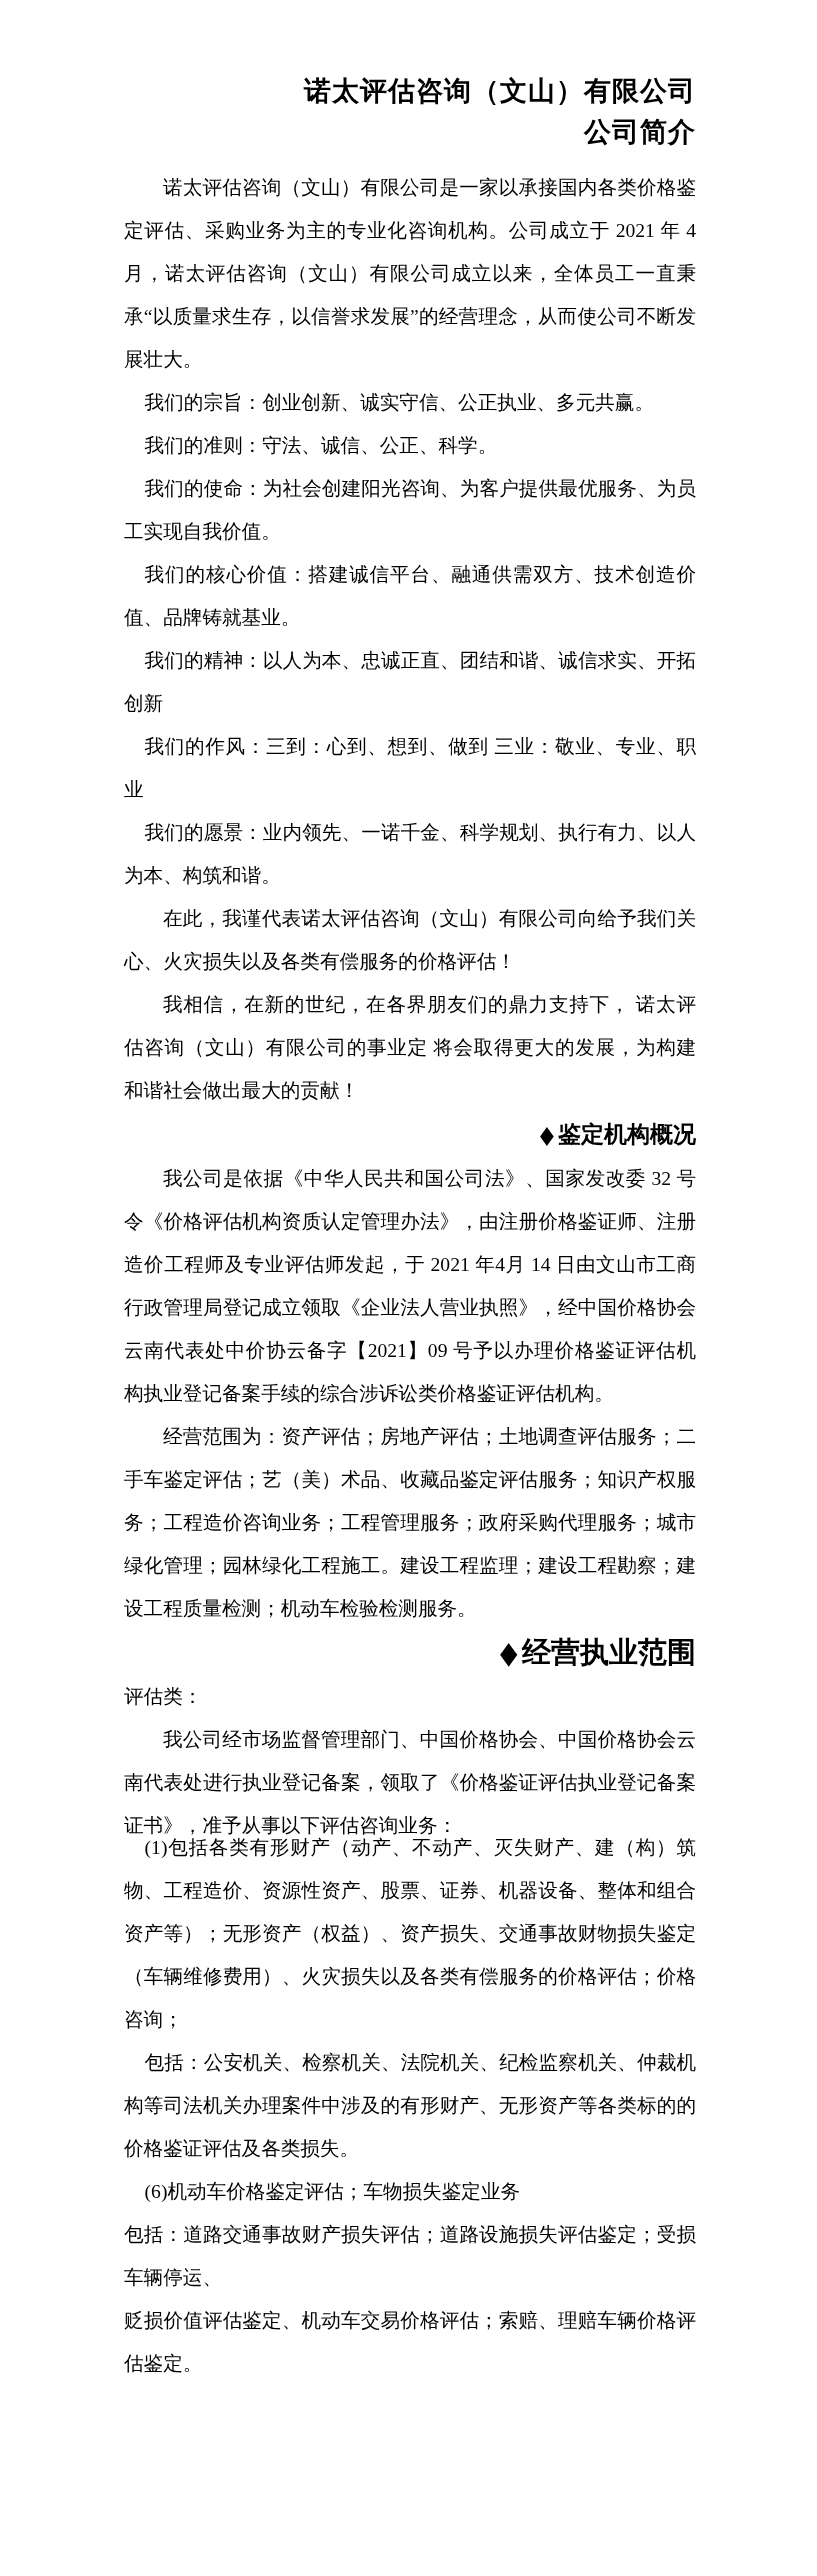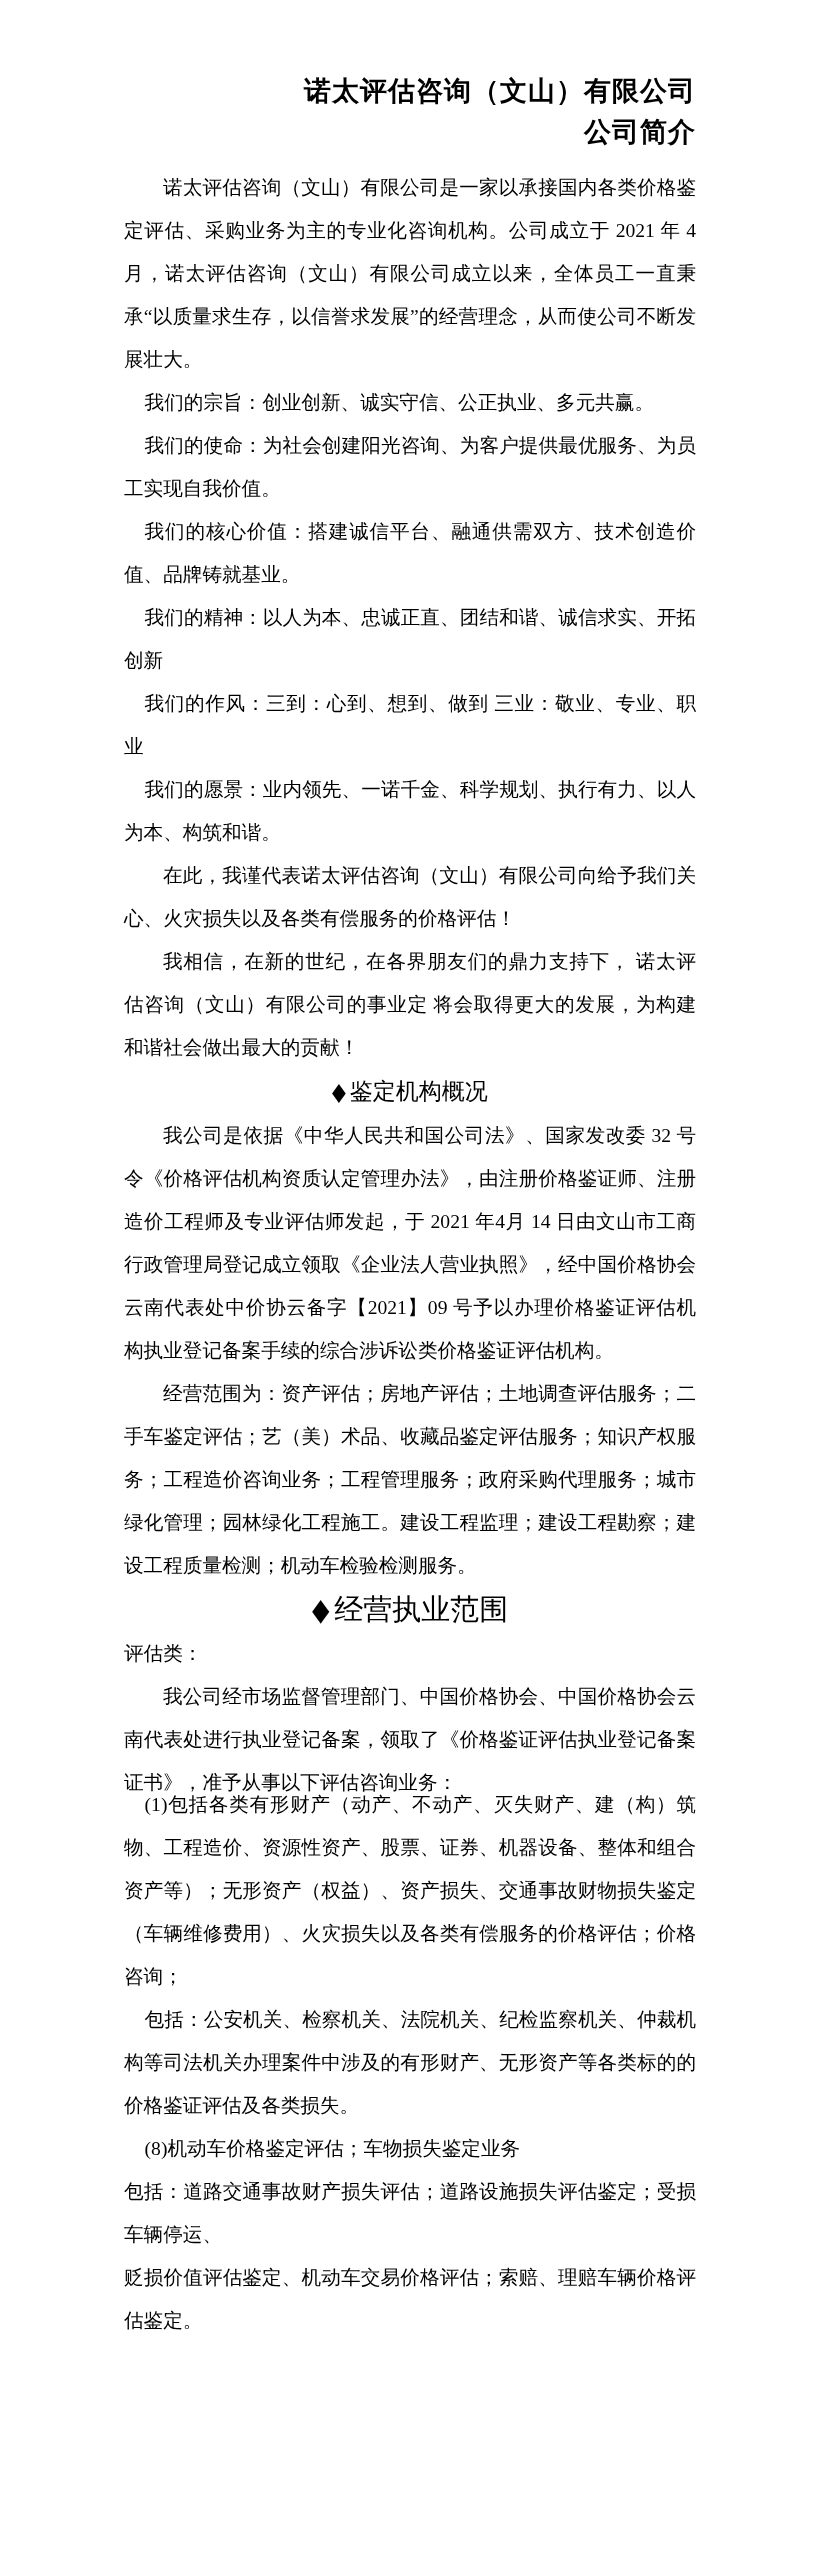--- a/index.html
+++ b/index.html
@@ -34,56 +34,57 @@
     line-height: 43px;
     margin: 0;
     text-align: justify;
     word-break: break-all;
   }
   .indent-0 { text-indent: 0; }
   .indent-1 { text-indent: 20.6px; }
   .indent-2 { text-indent: 39px; }
   .tight { margin-top: -21.6px; }
   .heading {
-    font-weight: 400;
+    font-weight: 700;
     margin: 0;
     line-height: 45px;
-    text-align: center;
+    text-align: right;
     text-indent: 0;
   }
   .heading.h1 { font-size: 23px; }
   .heading.h2 { font-size: 29px; }
   .diamond {
     display: inline-block;
     transform: scaleX(0.78) scaleY(1.08);
     transform-origin: left center;
   }
 </style>
 </head>
 <body>
 
 <div class="page">
   <div class="title-line">诺太评估咨询（文山）有限公司</div>
   <div class="title-line">公司简介</div>
   <div class="doc-body">
       <div class="para indent-2">诺太评估咨询（文山）有限公司是一家以承接国内各类价格鉴定评估、采购业务为主的专业化咨询机构。公司成立于 2021 年 4 月，诺太评估咨询（文山）有限公司成立以来，全体员工一直秉承“以质量求生存，以信誉求发展”的经营理念，从而使公司不断发展壮大。</div>
       <div class="para indent-1">我们的宗旨：创业创新、诚实守信、公正执业、多元共赢。</div>
+      <div class="para indent-1">我们的准则：守法、诚信、公正、科学。</div>
       <div class="para indent-1">我们的使命：为社会创建阳光咨询、为客户提供最优服务、为员工实现自我价值。</div>
       <div class="para indent-1">我们的核心价值：搭建诚信平台、融通供需双方、技术创造价值、品牌铸就基业。</div>
       <div class="para indent-1">我们的精神：以人为本、忠诚正直、团结和谐、诚信求实、开拓创新</div>
       <div class="para indent-1">我们的作风：三到：心到、想到、做到 三业：敬业、专业、职业</div>
       <div class="para indent-1">我们的愿景：业内领先、一诺千金、科学规划、执行有力、以人为本、构筑和谐。</div>
       <div class="para indent-2">在此，我谨代表诺太评估咨询（文山）有限公司向给予我们关心、火灾损失以及各类有偿服务的价格评估！</div>
       <div class="para indent-2">我相信，在新的世纪，在各界朋友们的鼎力支持下， 诺太评估咨询（文山）有限公司的事业定 将会取得更大的发展，为构建和谐社会做出最大的贡献！</div>
       <div class="heading h1"><span class="diamond">◆</span><span>鉴定机构概况</span></div>
       <div class="para indent-2">我公司是依据《中华人民共和国公司法》、国家发改委 32 号令《价格评估机构资质认定管理办法》，由注册价格鉴证师、注册造价工程师及专业评估师发起，于 2021 年4月 14 日由文山市工商行政管理局登记成立领取《企业法人营业执照》，经中国价格协会云南代表处中价协云备字【2021】09 号予以办理价格鉴证评估机构执业登记备案手续的综合涉诉讼类价格鉴证评估机构。</div>
       <div class="para indent-2">经营范围为：资产评估；房地产评估；土地调查评估服务；二手车鉴定评估；艺（美）术品、收藏品鉴定评估服务；知识产权服务；工程造价咨询业务；工程管理服务；政府采购代理服务；城市绿化管理；园林绿化工程施工。建设工程监理；建设工程勘察；建设工程质量检测；机动车检验检测服务。</div>
       <div class="heading h2"><span class="diamond">◆</span><span>经营执业范围</span></div>
       <div class="para indent-0">评估类：</div>
       <div class="para indent-2">我公司经市场监督管理部门、中国价格协会、中国价格协会云南代表处进行执业登记备案，领取了《价格鉴证评估执业登记备案证书》，准予从事以下评估咨询业务：</div>
       <div class="para indent-1 tight">(1)包括各类有形财产（动产、不动产、灭失财产、建（构）筑物、工程造价、资源性资产、股票、证券、机器设备、整体和组合资产等）；无形资产（权益）、资产损失、交通事故财物损失鉴定（车辆维修费用）、火灾损失以及各类有偿服务的价格评估；价格咨询；</div>
       <div class="para indent-1">包括：公安机关、检察机关、法院机关、纪检监察机关、仲裁机构等司法机关办理案件中涉及的有形财产、无形资产等各类标的的价格鉴证评估及各类损失。</div>
-      <div class="para indent-1">(8)机动车价格鉴定评估；车物损失鉴定业务</div>
+      <div class="para indent-1">(6)机动车价格鉴定评估；车物损失鉴定业务</div>
       <div class="para indent-0">包括：道路交通事故财产损失评估；道路设施损失评估鉴定；受损车辆停运、</div>
       <div class="para indent-0">贬损价值评估鉴定、机动车交易价格评估；索赔、理赔车辆价格评估鉴定。</div>
     </div>
 </div>
 
 
 </body></html>

